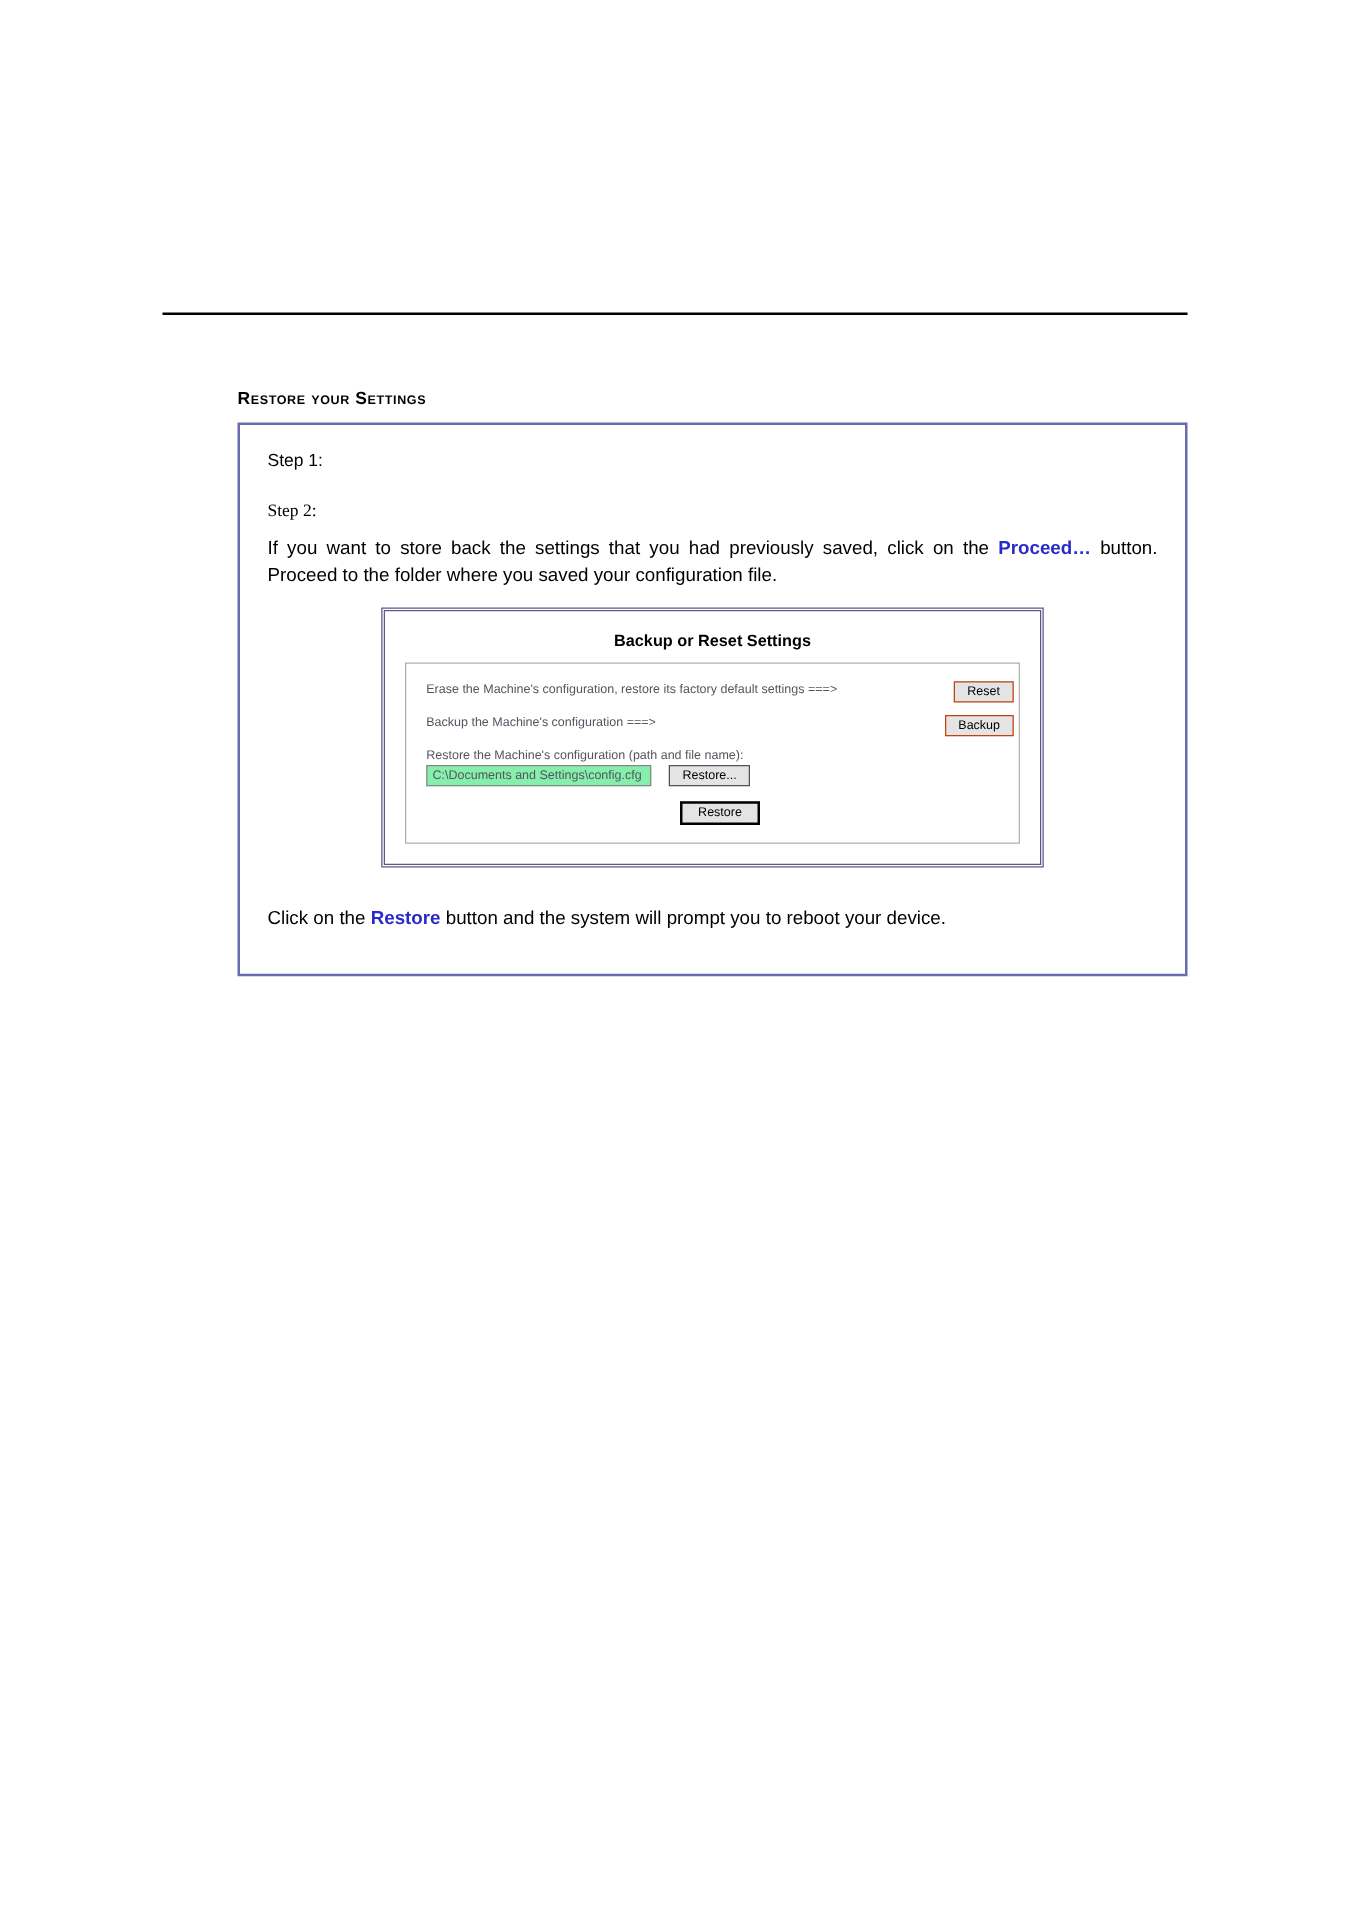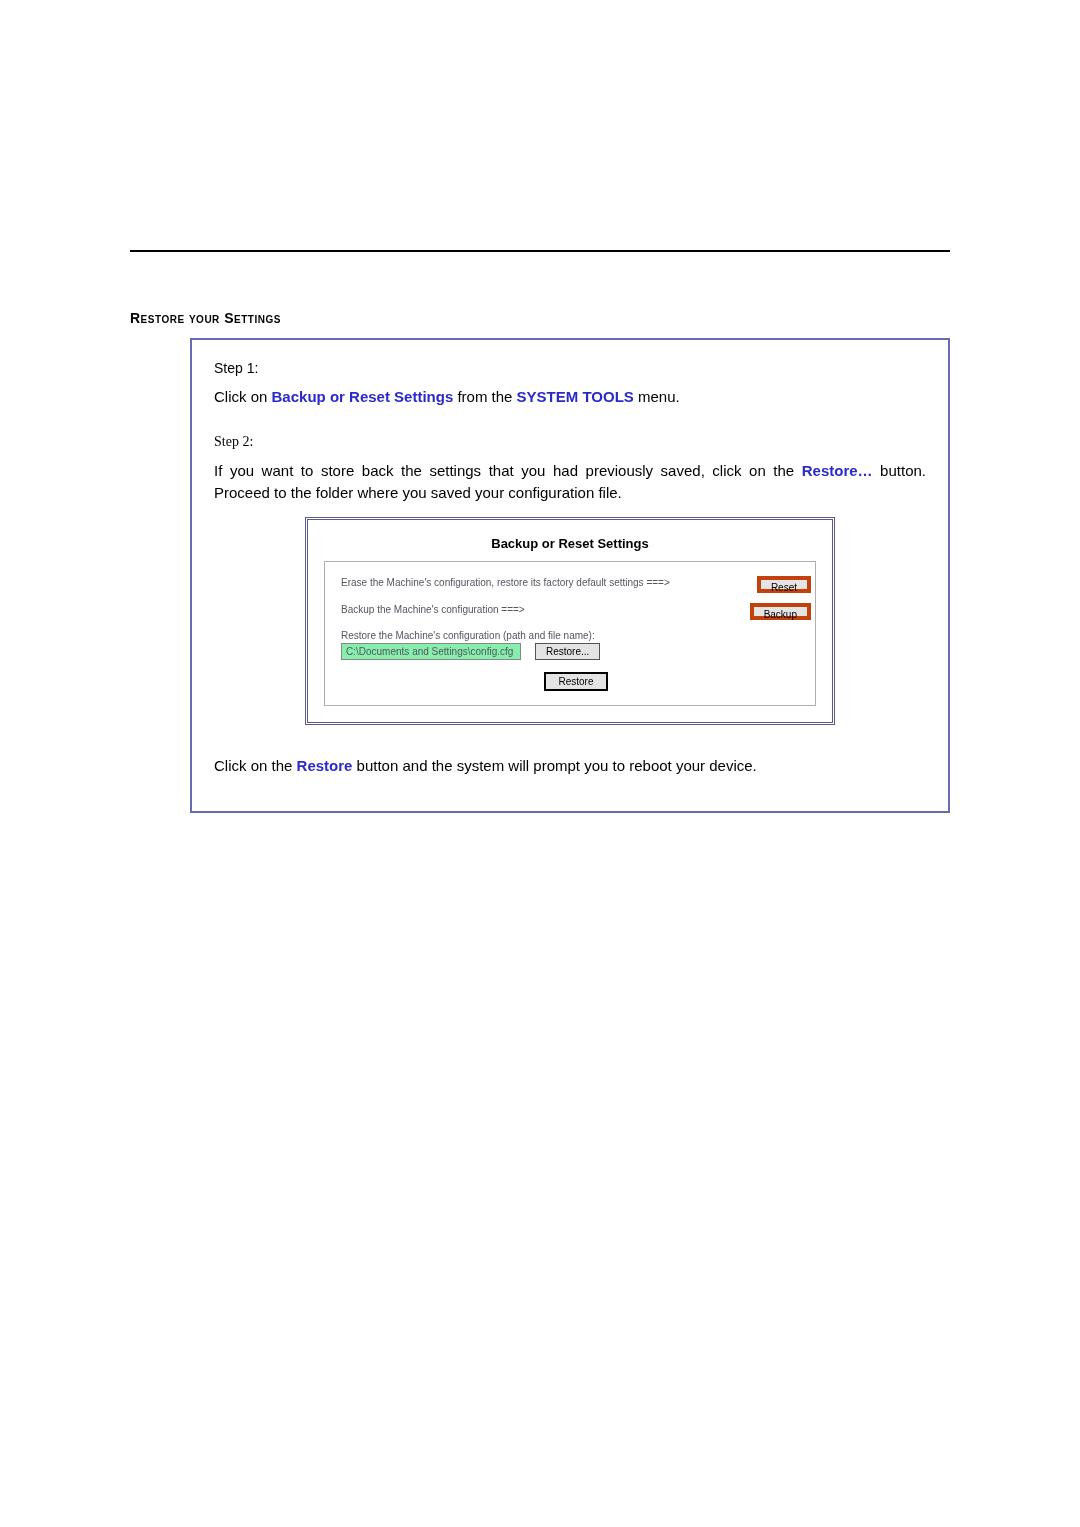--- a/index.html
+++ b/index.html
@@ -1,32 +1,32 @@
 <!DOCTYPE html>
 <html><head>
 <meta charset="utf-8">
 <style>
   * { box-sizing: border-box; margin: 0; padding: 0; }
   html, body { width: 1080px; height: 1527px; background: #fff; font-family: "Century Gothic", "Trebuchet MS", Arial, sans-serif; color: #000; }
   .page { width: 1080px; height: 1527px; position: relative; padding: 250px 130px 100px 130px; }
   .top-rule { position: absolute; top: 250px; left: 130px; right: 130px; height: 2px; background: #000; }
   .content { margin-top: 60px; }
-  .section-title { font-size: 14px; font-weight: bold; font-variant: small-caps; margin-bottom: 12px; letter-spacing: 0.5px; }
+  .section-title { font-size: 14px; font-weight: bold; font-variant: small-caps; margin-left: 60px; margin-bottom: 12px; letter-spacing: 0.5px; }
   .outer-box { border: 2px solid #6a6ab0; margin-left: 60px; padding: 20px 22px 24px 22px; }
   .step-heading { font-size: 14px; font-weight: normal; color: #000; margin-top: 10px; margin-bottom: 10px; }
   .step-heading.first { margin-top: 0; }
   .body-text { font-size: 15px; line-height: 1.45; color: #000; margin-bottom: 10px; }
   .body-text.justified { text-align: justify; text-align-last: left; }
   .accent { color: #2a2aca; font-weight: bold; }
   .inner-frame { border: 3px double #5a5a8a; margin: 14px auto 0 auto; width: 530px; padding: 10px 16px 16px 16px; font-family: Verdana, Arial, sans-serif; }
   .inner-title { text-align: center; font-weight: bold; font-size: 13px; padding: 6px 0 10px 0; }
   .inner-block { border: 1px solid #b0b0b0; padding: 14px 4px 14px 16px; font-size: 10px; color: #555560; }
   .inner-row { display: flex; align-items: flex-start; justify-content: space-between; margin-bottom: 10px; }
   .inner-row .txt { flex: 1; padding-right: 14px; line-height: 1.3; }
-  .inner-row .btn, .restore-wrap .btn { border: 4px solid #c2410c; background: #e4e4e4; font-size: 10px; padding: 0 10px; height: 17px; line-height: 15px; color: #000; font-family: Verdana, Arial, sans-serif; }
+  .inner-row .btn, .restore-wrap .btn { border: 1px solid #c2410c; background: #e4e4e4; font-size: 10px; padding: 0 10px; height: 17px; line-height: 15px; color: #000; font-family: Verdana, Arial, sans-serif; }
   .restore-line > div:first-child { margin-bottom: 2px; }
   .path-row { display: flex; align-items: center; gap: 14px; }
   .path-input { font-size: 10px; height: 17px; border: 1px solid #888; padding: 0 4px; width: 180px; background: #86efac; color: #555560; font-family: Verdana, Arial, sans-serif; }
   .browse-btn { border: 1px solid #555; background: #e4e4e4; font-size: 10px; padding: 0 10px; height: 17px; line-height: 15px; color: #000; font-family: Verdana, Arial, sans-serif; }
   .restore-wrap { text-align: center; margin-top: 12px; }
   .restore-wrap .btn { border: 2px solid #000; padding: 0 12px; height: 19px; line-height: 15px; }
   .gap { height: 30px; }
   .footer { position: absolute; left: 130px; right: 130px; bottom: 110px; }
   .bottom-rule { height: 2px; background: #000; margin-bottom: 8px; }
   .page-num { text-align: right; font-size: 13px; padding-right: 10px; }
@@ -36,27 +36,24 @@
 
 <div class="page">
   <div class="top-rule"></div>
 
   <div class="content">
     <div class="section-title">Restore your Settings</div>
 
     <div class="outer-box">
 
       <div class="step-heading first">Step 1:</div>
-      <p class="body-text">
-        <span>Click on </span><span class="accent">Backup or Reset Settings</span><span> from the </span><span class="accent">SYSTEM TOOLS</span><span> menu.</span>
-      </p>
 
       <div class="step-heading" style="margin-top:26px;font-family:Liberation Serif, serif;">Step 2:</div>
       <p class="body-text justified">
-        <span>If you want to store back the settings that you had previously saved, click on the </span><span class="accent">Restore…</span><span> button. Proceed to the folder where you saved your configuration file.</span>
+        <span>If you want to store back the settings that you had previously saved, click on the </span><span class="accent">Proceed…</span><span> button. Proceed to the folder where you saved your configuration file.</span>
       </p>
 
       <div class="inner-frame">
         <div class="inner-title">Backup or Reset Settings</div>
         <div class="inner-block">
 
           <div class="inner-row">
             <div class="txt">Erase the Machine's configuration, restore its factory default settings ===&gt;</div>
             <button class="btn">Reset</button>
           </div>

